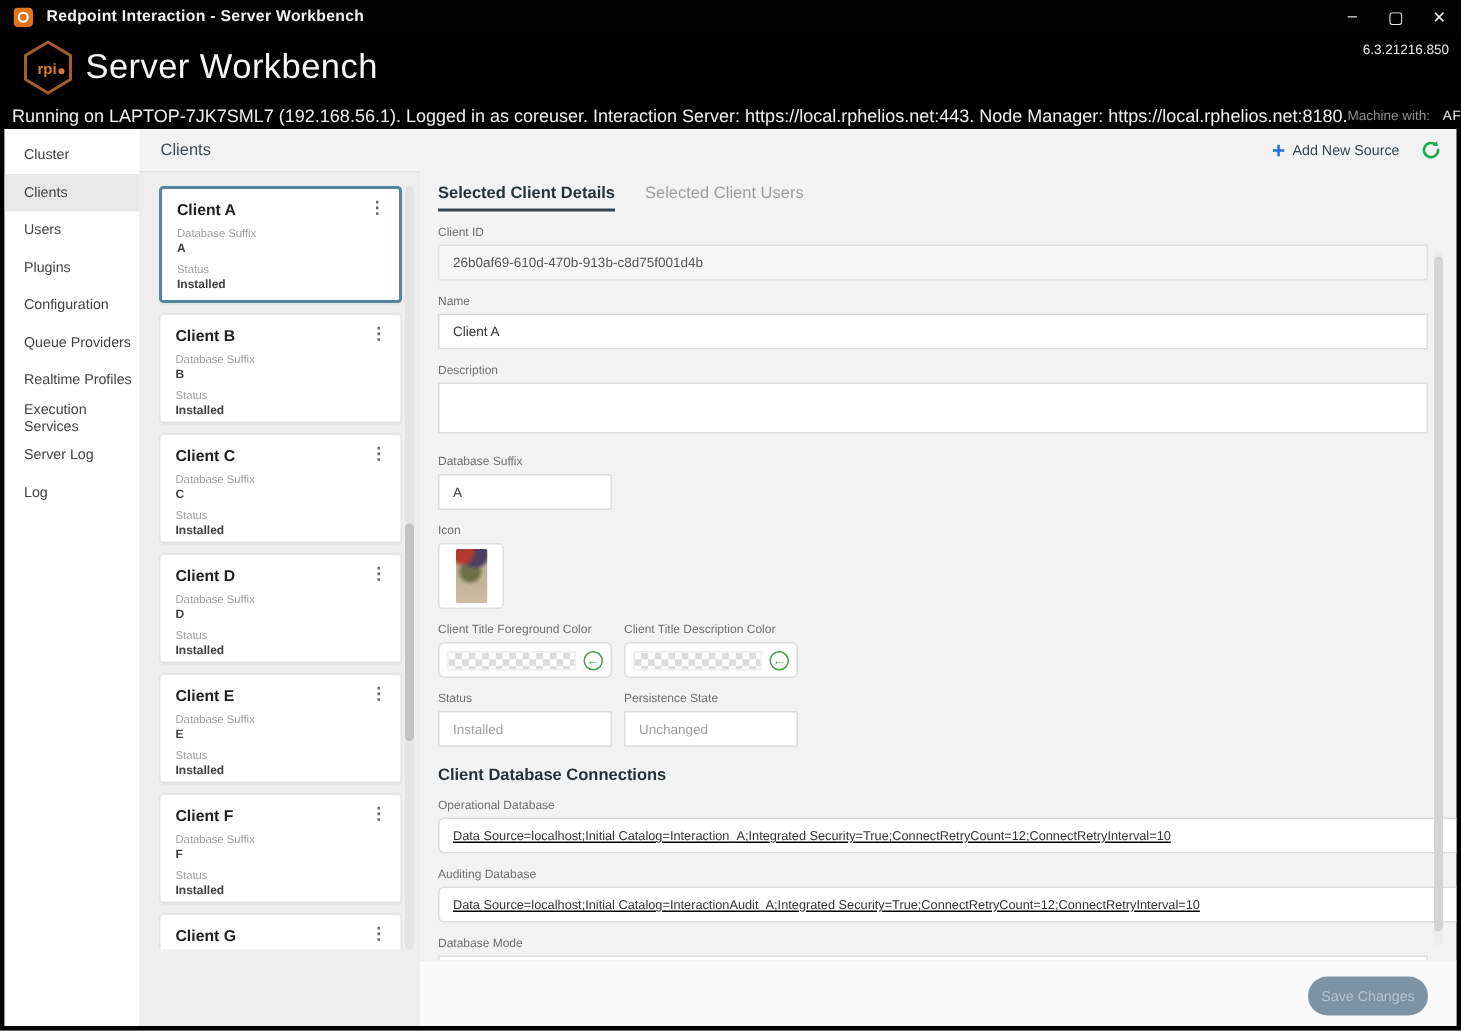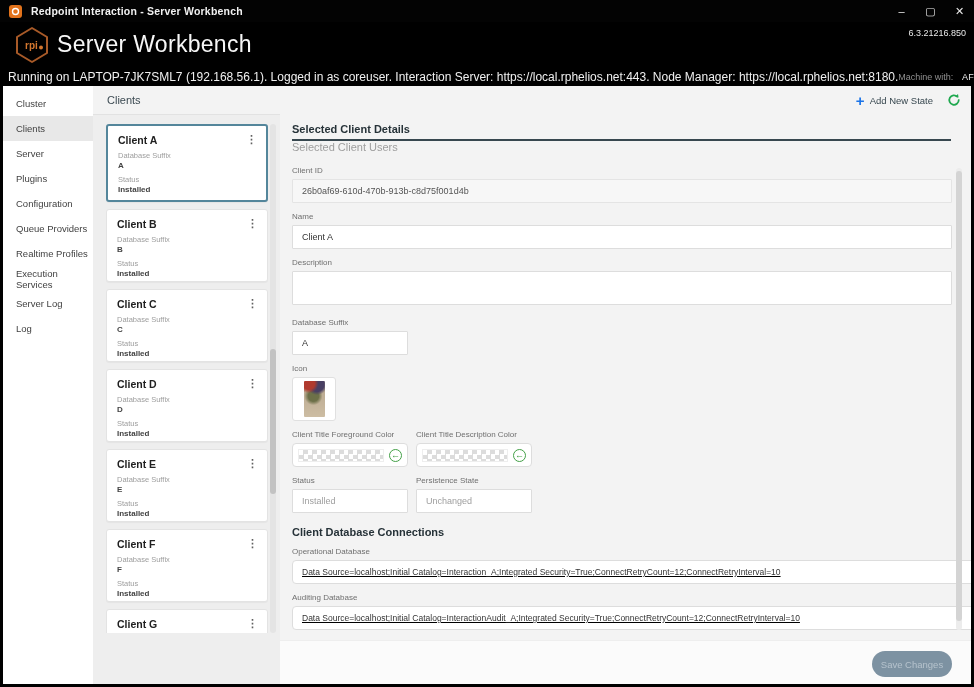--- a/index.html
+++ b/index.html
@@ -52,21 +52,21 @@
   .client-card.selected { border:2px solid #54869b; height:78px; }
   .card-title { font-size:10.5px; font-weight:bold; color:#212121; }
   .card-label { margin-top:5px; font-size:7.5px; color:#9e9e9e; }
   .card-value { margin-top:1px; font-size:8px; font-weight:bold; color:#424242; }
   .kebab { position:absolute; right:5px; top:6px; color:#616161; font-size:11px; font-weight:bold; line-height:1; padding:2px 4px; cursor:default; }
   .list-scroll { position:absolute; right:4px; top:9px; bottom:51px; width:6px; background:#e4e4e4; border-radius:3px; }
   .list-thumb { position:absolute; left:0; width:6px; top:225px; height:145px; background:#c2c2c2; border-radius:3px; }
 
   
   .details { position:absolute; left:187px; right:0; top:28px; height:526px; padding:0 0 0 12px; overflow:hidden; }
-  .tabs { display:flex; margin-top:9px;flex-direction:column; }
+  .tabs { display:flex; margin-top:9px; }
   .tab { font-size:11px; padding-bottom:4px; margin-right:20px; cursor:default; }
   .tab.active { color:#263238; font-weight:bold; border-bottom:2px solid #37474f; }
   .tab.inactive { color:#9e9e9e; }
 
   .fl { font-size:8px; color:#6f6f6f; margin-top:9px; margin-bottom:4px; }
   .inp { width:660px; height:24px; border:1px solid #ddd; border-radius:1px; background:#fff; font-family:"Liberation Sans",sans-serif; font-size:9px; color:#333; padding:0 9px; outline:none; }
   .inp.readonly { background:#f7f7f7; border-color:#e4e4e4; color:#555; }
   .inp.small { width:116px; }
   .inp.muted { color:#9e9e9e; }
   textarea.inp { height:34px; resize:none; padding-top:5px; }
@@ -135,39 +135,39 @@
     </span>
   </div>
 
   <div class="app">
 
     <nav class="sidebar">
       <div class="sidebar-pad"></div>
       <div id="sidebar-items">
           <div class="side-item">Cluster</div>
           <div class="side-item selected">Clients</div>
-          <div class="side-item">Server</div>
+          <div class="side-item">Users</div>
           <div class="side-item">Plugins</div>
           <div class="side-item">Configuration</div>
           <div class="side-item">Queue Providers</div>
           <div class="side-item">Realtime Profiles</div>
           <div class="side-item">Execution Services</div>
           <div class="side-item">Server Log</div>
           <div class="side-item">Log</div>
         </div>
     </nav>
 
     <div class="main">
 
       <div class="topband">
         <span class="panel-heading">Clients</span>
         <div class="top-actions">
           <div class="add-btn">
             <span class="add-plus">+</span>
-            <span class="add-label">Add New State</span>
+            <span class="add-label">Add New Source</span>
           </div>
           <span class="refresh">
             <svg width="14" height="14" viewBox="0 0 16 16">
               <path d="M13.4 8a5.4 5.4 0 1 1-1.7-3.9" fill="none" stroke="#1fa84f" stroke-width="2" stroke-linecap="round"></path>
               <polygon points="12.6,1.1 13.2,5.2 9.2,4.3" fill="#1fa84f"></polygon>
             </svg>
           </span>
         </div>
       </div>
 

